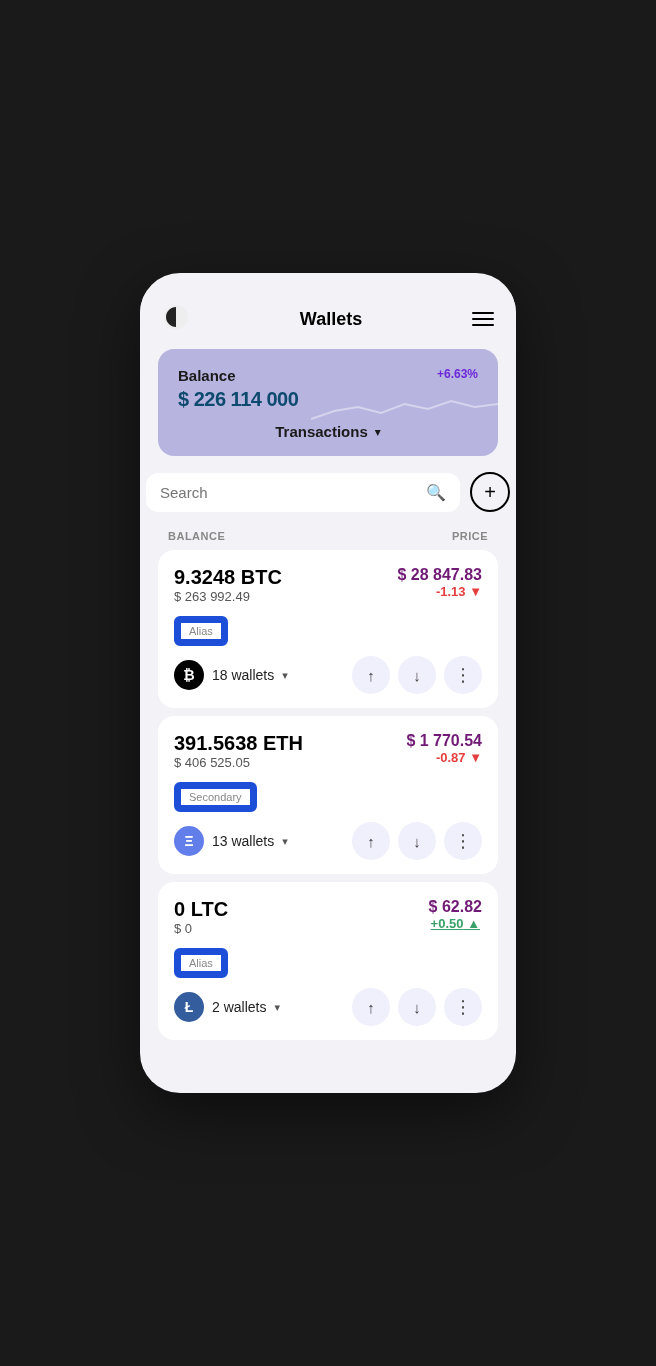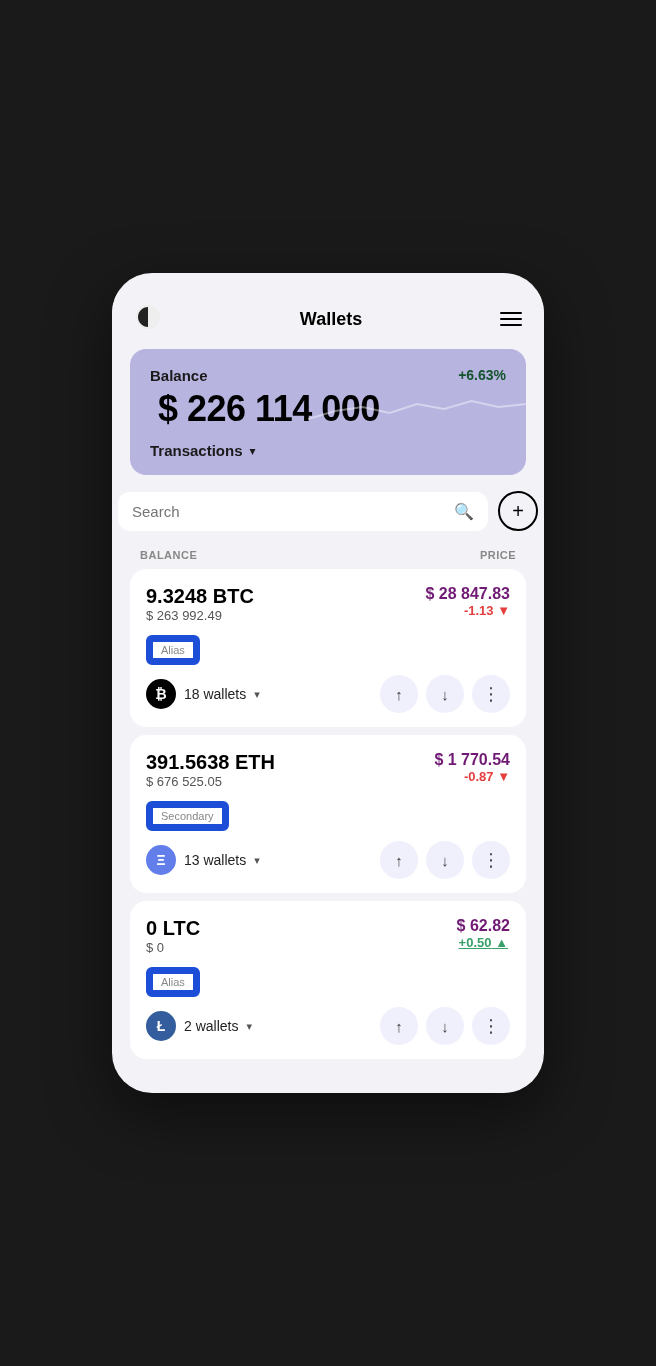--- a/index.html
+++ b/index.html
@@ -5,21 +5,21 @@
     * { box-sizing: border-box; margin: 0; padding: 0; }
     body {
       background: #1a1a1a;
       display: flex;
       justify-content: center;
       align-items: center;
       min-height: 100vh;
       font-family: -apple-system, BlinkMacSystemFont, 'Segoe UI', sans-serif;
     }
     .phone-shell {
-      width: 432px;
+      width: 376px;
       min-height: 820px;
       background: #f2f2f7;
       border-radius: 40px;
       overflow: hidden;
       padding: 20px 0 30px;
       box-shadow: 0 20px 60px rgba(0,0,0,0.5);
     }
     
     .header {
       display: flex;
@@ -63,45 +63,46 @@
       display: flex;
       justify-content: space-between;
       align-items: flex-start;
     }
     .balance-label {
       font-size: 15px;
       font-weight: 700;
       color: #1a1a1a;
     }
     .balance-change {
-      font-size: 14px;
+      font-size: 12px;
       font-weight: 600;
-      color: #14532d;
+      color: #6d28d9;
     }
     .balance-amount {
-      font-size: 36px;
+      font-size: 20px;
       font-weight: 800;
-      color: #000000;
-      margin: 4px 8px 12px;
+      color: #0c4a6e;
+      margin: 4px 0 12px;
       letter-spacing: -0.5px;
     }
     
     .chart-area {
       position: absolute;
       right: 0;
       top: 20px;
       width: 55%;
       height: 60px;
       opacity: 0.6;
     }
     .transactions-row {
       display: flex;
       align-items: center;
       gap: 7px;
       cursor: pointer;
+      justify-content: center;
     }
     .transactions-label {
       font-size: 15px;
       font-weight: 700;
       color: #1a1a1a;
     }
     .chevron-down {
       font-size: 12px;
       color: #1a1a1a;
     }
@@ -361,21 +362,21 @@
               <span class="dots"></span>
             </button>
         </div>
       </div>
     </div>
 
     <div class="crypto-card">
       <div class="crypto-top">
         <div>
           <div class="crypto-amount">391.5638 ETH</div>
-          <div class="crypto-usd">$ 676 525.05</div>
+          <div class="crypto-usd">$ 406 525.05</div>
         </div>
         <div class="price-col">
           <div class="crypto-price">$ 1 770.54</div>
           <div class="crypto-change-negative">
             <span>-0.87</span> ▼
           </div>
         </div>
       </div>
       <div class="alias-badge">Secondary</div>
       <div class="crypto-bottom">

